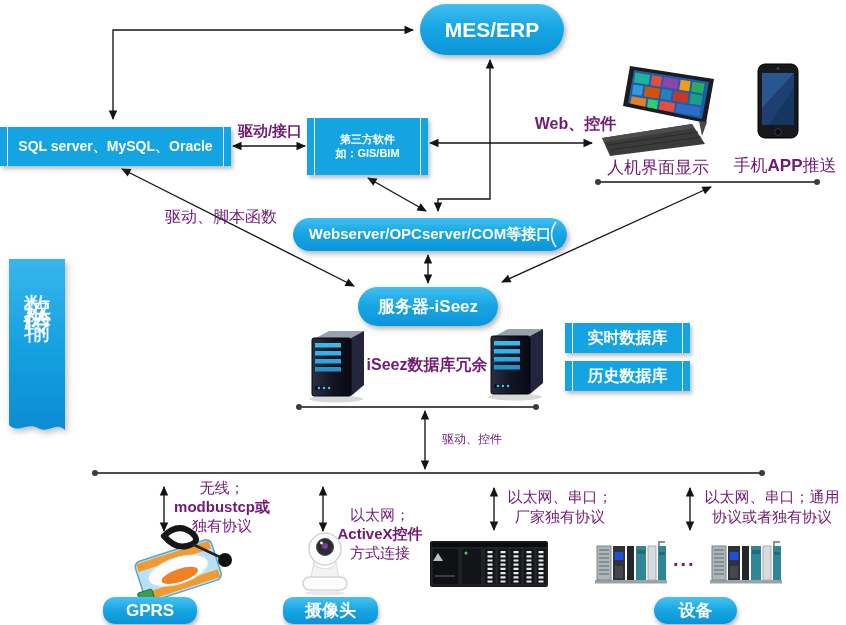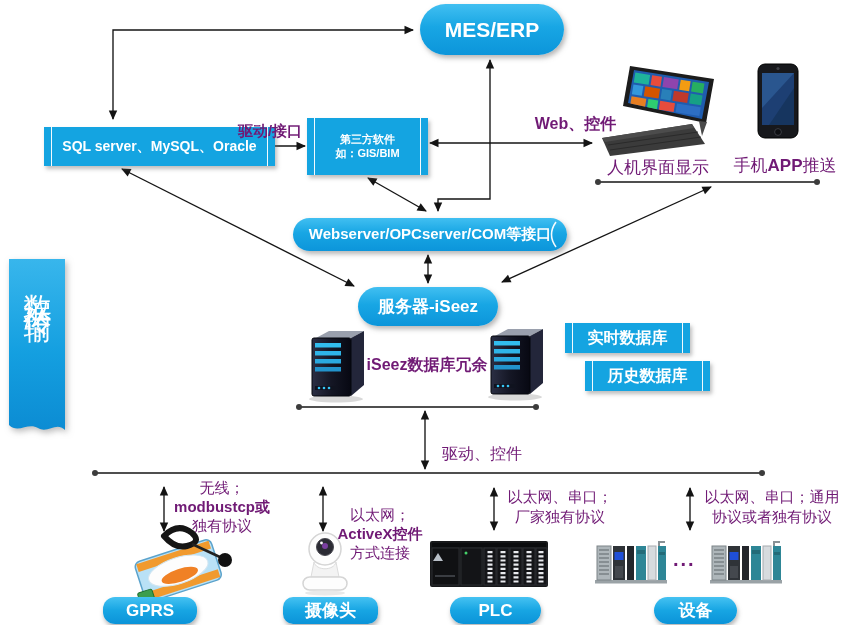--- a/index.html
+++ b/index.html
@@ -115,21 +115,21 @@
       <path d="M1,1 H57 V172 C48,163 40,176 30,170 C20,164 10,176 1,167 Z" fill="url(#bg1)"></path>
     </svg>
     <div class="abs" style="left:50%;top:14px;transform:translateX(-58%);writing-mode:vertical-rl;
                 color:#fff;font-size:28px;letter-spacing:7px;">数据传输</div>
   </div>
 
   <div class="stadium" style="left:420px;top:4px;width:144px;height:51px;border-radius:26px;font-size:21px;">
     <span>MES/ERP</span>
   </div>
 
-  <div class="pbox" style="left:0px;top:127px;width:231px;height:39px;font-size:14px;margin-left:44px;">
+  <div class="pbox" style="left:0px;top:127px;width:231px;height:39px;font-size:14px;">
     <span>SQL server、MySQL、Oracle</span>
   </div>
 
   <div class="pbox" style="left:307px;top:118px;width:121px;height:57px;font-size:11px;">
     <span>第三方软件</span>
     <span>如：GIS/BIM</span>
   </div>
 
   <div class="stadium" style="left:293px;top:218px;width:274px;height:33px;border-radius:17px;font-size:15px;">
     <span>Webserver/OPCserver/COM等接口</span>
@@ -137,21 +137,22 @@
       <path d="M11,1 Q2,13.5 11,26" stroke="rgba(255,255,255,.95)" stroke-width="1.6" fill="none"></path>
     </svg>
   </div>
 
   <div class="stadium" style="left:358px;top:287px;width:140px;height:39px;border-radius:20px;font-size:17px;">
     <span>服务器-iSeez</span>
   </div>
 
   <div class="lbl center b" style="left:228px;top:122px;width:84px;">驱动/接口</div>
   <div class="lbl center b" style="left:492px;top:114px;width:95px;font-size:16px;margin-left:36px;">Web、控件</div>
-  <div class="lbl" style="left:442px;top:444px;font-size:16px;">驱动、控件</div>
+  <div class="lbl" style="left:165px;top:207px;font-size:16px;">驱动、脚本函数</div>
+  <div class="lbl" style="left:442px;top:431px;font-size:12px;">驱动、控件</div>
 
   <svg class="abs" style="left:602px;top:66px;" width="120" height="90" viewBox="0 0 120 90">
     <defs>
       <clipPath id="scrClip">
           <polygon points="32,4 107,16 100,53 26,37"></polygon>
         </clipPath>
     </defs>
     <polygon points="28,0 112,13 104,57 21,40" fill="#1c1c1c"></polygon>
     <polygon points="32,4 107,16 100,53 26,37" fill="#1f5cae"></polygon>
     <g clip-path="url(#scrClip)">
@@ -228,21 +229,21 @@
     <circle cx="13" cy="59" r="1.3" fill="#38c6f5"></circle>
       <circle cx="18" cy="59" r="1.3" fill="#38c6f5"></circle>
     <circle cx="23" cy="59" r="1.3" fill="#38c6f5"></circle>
   </svg>
 
   <div class="lbl center b" style="left:360px;top:355px;width:134px;font-size:16px;">iSeez数据库冗余</div>
 
   <div class="pbox" style="left:565px;top:323px;width:125px;height:30px;font-size:16px;">
     <span>实时数据库</span>
   </div>
-  <div class="pbox" style="left:565px;top:361px;width:125px;height:30px;font-size:16px;margin-left:20px;">
+  <div class="pbox" style="left:565px;top:361px;width:125px;height:30px;font-size:16px;">
     <span>历史数据库</span>
   </div>
 
   <div class="lbl center" style="left:172px;top:478px;width:100px;line-height:19px;">
     <div>无线；</div>
     <div class="b">modbustcp或</div>
     <div>独有协议</div>
   </div>
 
   <div class="lbl center" style="left:330px;top:478px;width:100px;line-height:19px;margin-top:27px;">
@@ -356,20 +357,17 @@
     <rect x="63" y="6" width="8" height="34" fill="#2e8696"></rect>
     <rect x="64" y="12" width="6" height="3" fill="#246b78"></rect>
   </svg>
 
   <div class="pill" style="left:103px;top:597px;width:94px;height:27px;border-radius:12px;">
     <span>GPRS</span>
   </div>
   <div class="pill" style="left:283px;top:597px;width:95px;height:27px;border-radius:10px;">
     <span>摄像头</span>
   </div>
-  <div class="pill" style="left:450px;top:597px;width:91px;height:27px;">
-    <span>PLC</span>
-  </div>
   <div class="pill" style="left:654px;top:597px;width:83px;height:27px;">
     <span>设备</span>
   </div>
 
 </div>
 
 </body></html>

